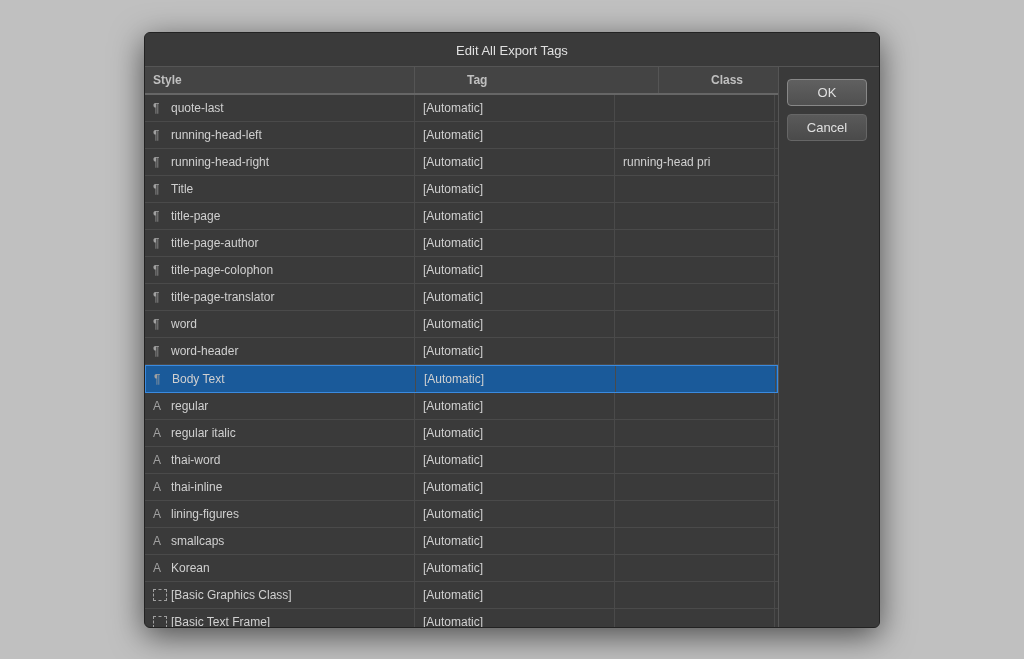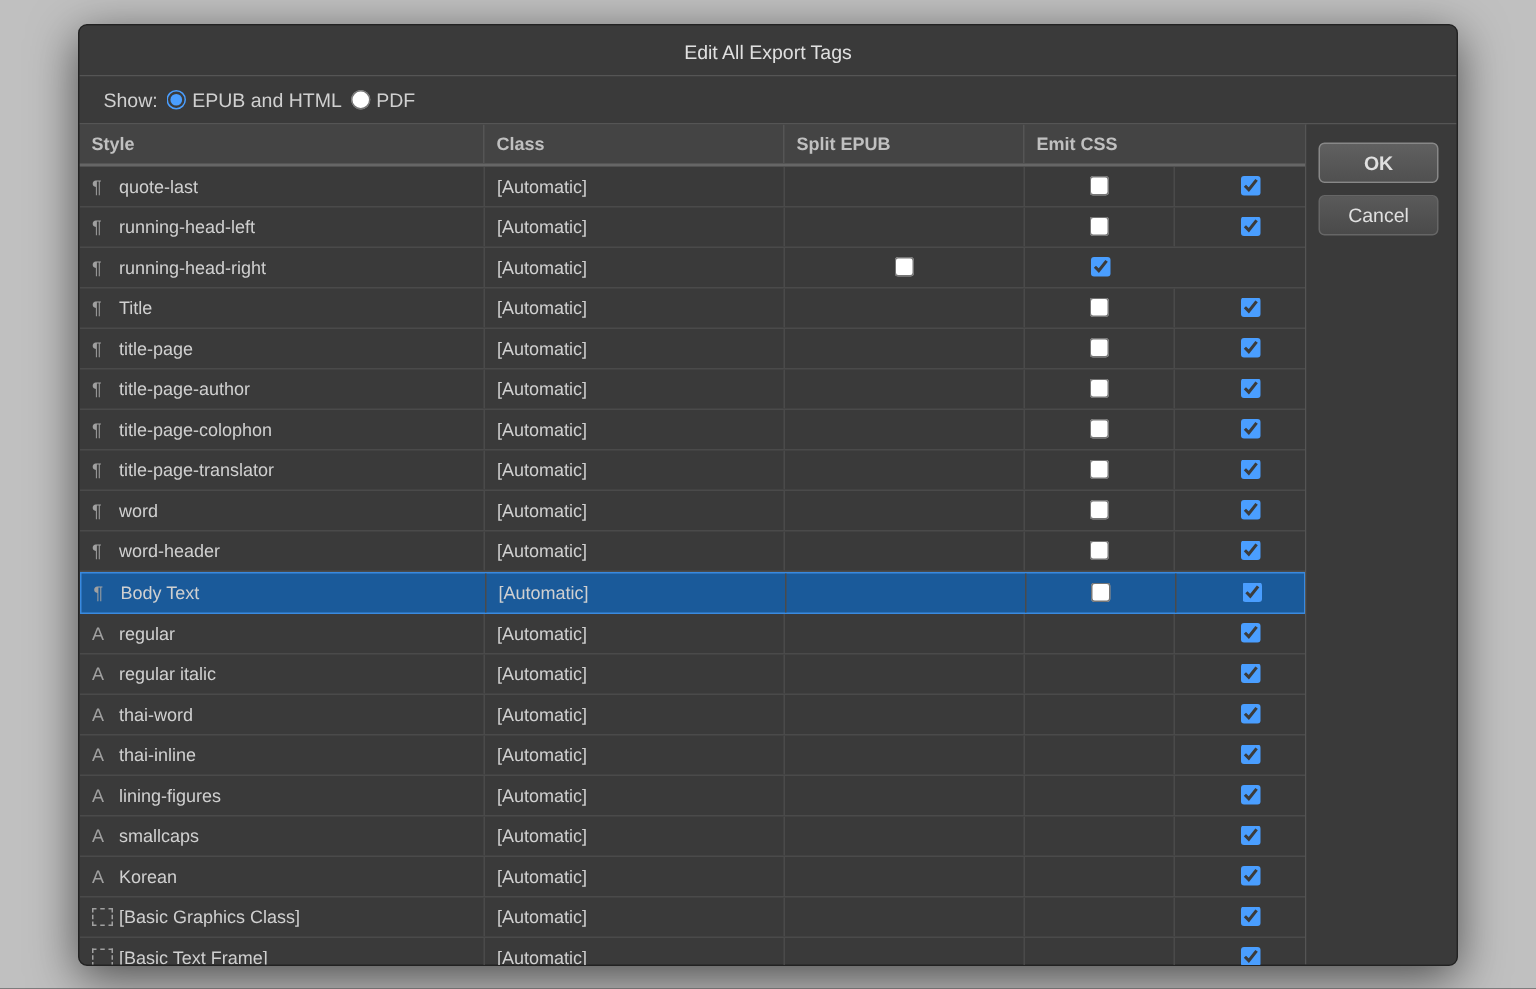--- a/index.html
+++ b/index.html
@@ -14,21 +14,21 @@
       min-height: 100vh;
       height: 659px;
       width: 1024px;
       overflow: hidden;
     }
 
     .dialog {
       background: #3a3a3a;
       border: 1px solid #222;
       border-radius: 6px;
-      width: 920px;
+      width: 736px;
       box-shadow: 0 8px 32px rgba(0,0,0,0.6);
       overflow: hidden;
     }
 
     .title-bar {
       background: #3a3a3a;
       text-align: center;
       padding: 10px 16px 8px;
       color: #e0e0e0;
       font-size: 13px;
@@ -71,20 +71,21 @@
       flex-direction: column;
       border-right: 1px solid #555;
     }
 
     .table-header {
       display: grid;
       grid-template-columns: 270px 200px 160px 100px 100px;
       background: #444;
       border-bottom: 2px solid #666;
       padding: 0;
+      gap: 44px;
     }
 
     .table-header .col-header {
       padding: 6px 8px;
       color: #c0c0c0;
       font-size: 12px;
       font-weight: 600;
       border-right: 1px solid #555;
     }
 
@@ -177,47 +178,36 @@
       padding: 5px 10px;
       font-size: 13px;
       cursor: pointer;
       text-align: center;
       width: 80px;
     }
 
     .btn.primary {
       background: linear-gradient(to bottom, #606060, #505050);
       border: 1px solid #888;
-      font-weight: bold;
     }
   </style>
 </head>
 <body>
 
 <div class="dialog">
   <div class="title-bar">
     <span>Edit All Export Tags</span>
   </div>
 
-  <div class="show-bar">
-    <span>Show:</span>
-    <label>
-      <input type="radio" name="show-mode" checked="" style="">
-      <span>EPUB and HTML</span>
-    </label>
-    <label>
-      <input type="radio" name="show-mode" style="">
-      <span>PDF</span>
-    </label>
-  </div>
 
   <div class="content-area">
     <div class="table-container">
       <div class="table-header">
         <div class="col-header">Style</div>
+        <div class="col-header">Tag</div>
         <div class="col-header">Class</div>
         <div class="col-header">Split EPUB</div>
         <div class="col-header">Emit CSS</div>
       </div>
       <div class="table-body" id="table-body">
 
       <div class="table-row">
             <div class="cell">
               <span class="style-icon">¶</span>
               <span>quote-last</span>
@@ -244,20 +234,21 @@
             <div class="cell center checkbox-cell">
               <input type="checkbox" checked="" style="">
             </div>
           </div>
           <div class="table-row">
             <div class="cell">
               <span class="style-icon">¶</span>
               <span>running-head-right</span>
             </div>
             <div class="cell">[Automatic]</div>
+            <div class="cell">running-head pri</div>
             <div class="cell center checkbox-cell">
               <input type="checkbox" style="">
             </div>
             <div class="cell center checkbox-cell">
               <input type="checkbox" checked="" style="">
             </div>
           </div>
           <div class="table-row">
             <div class="cell">
               <span class="style-icon">¶</span>

